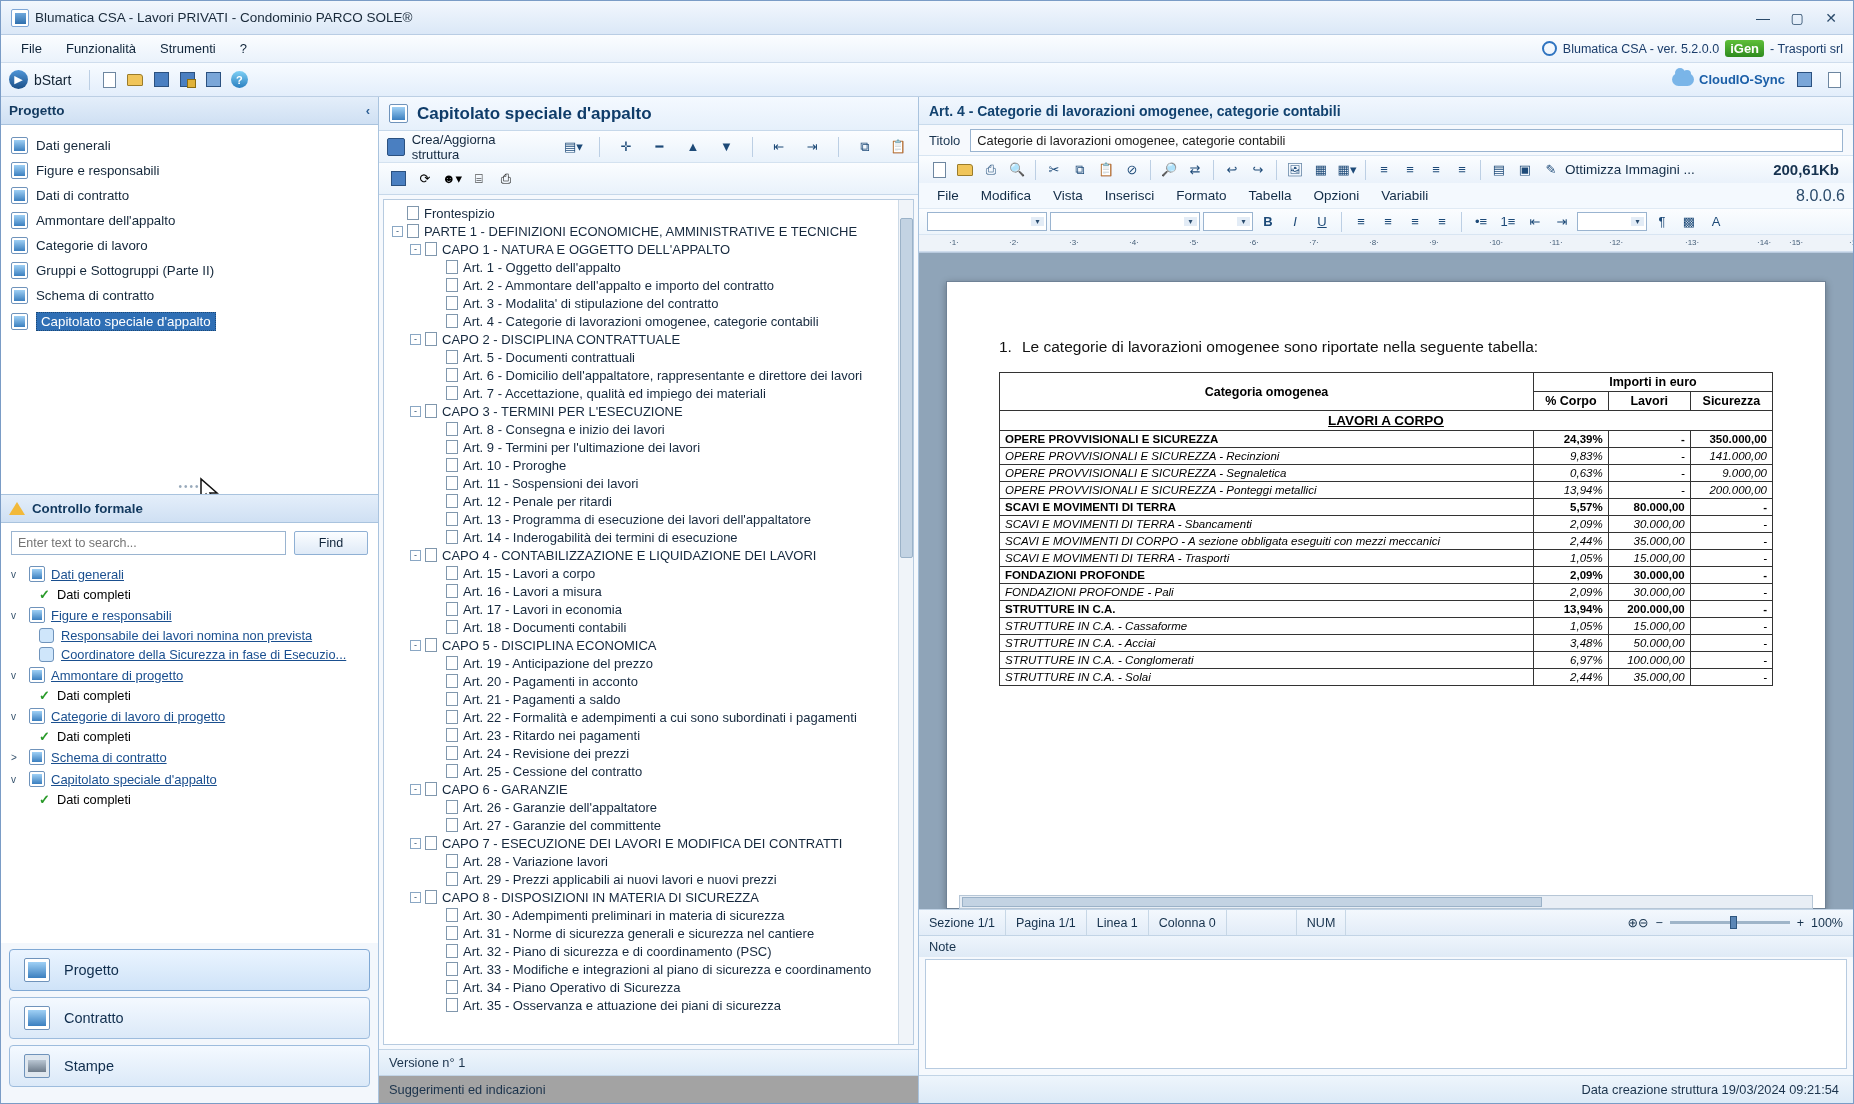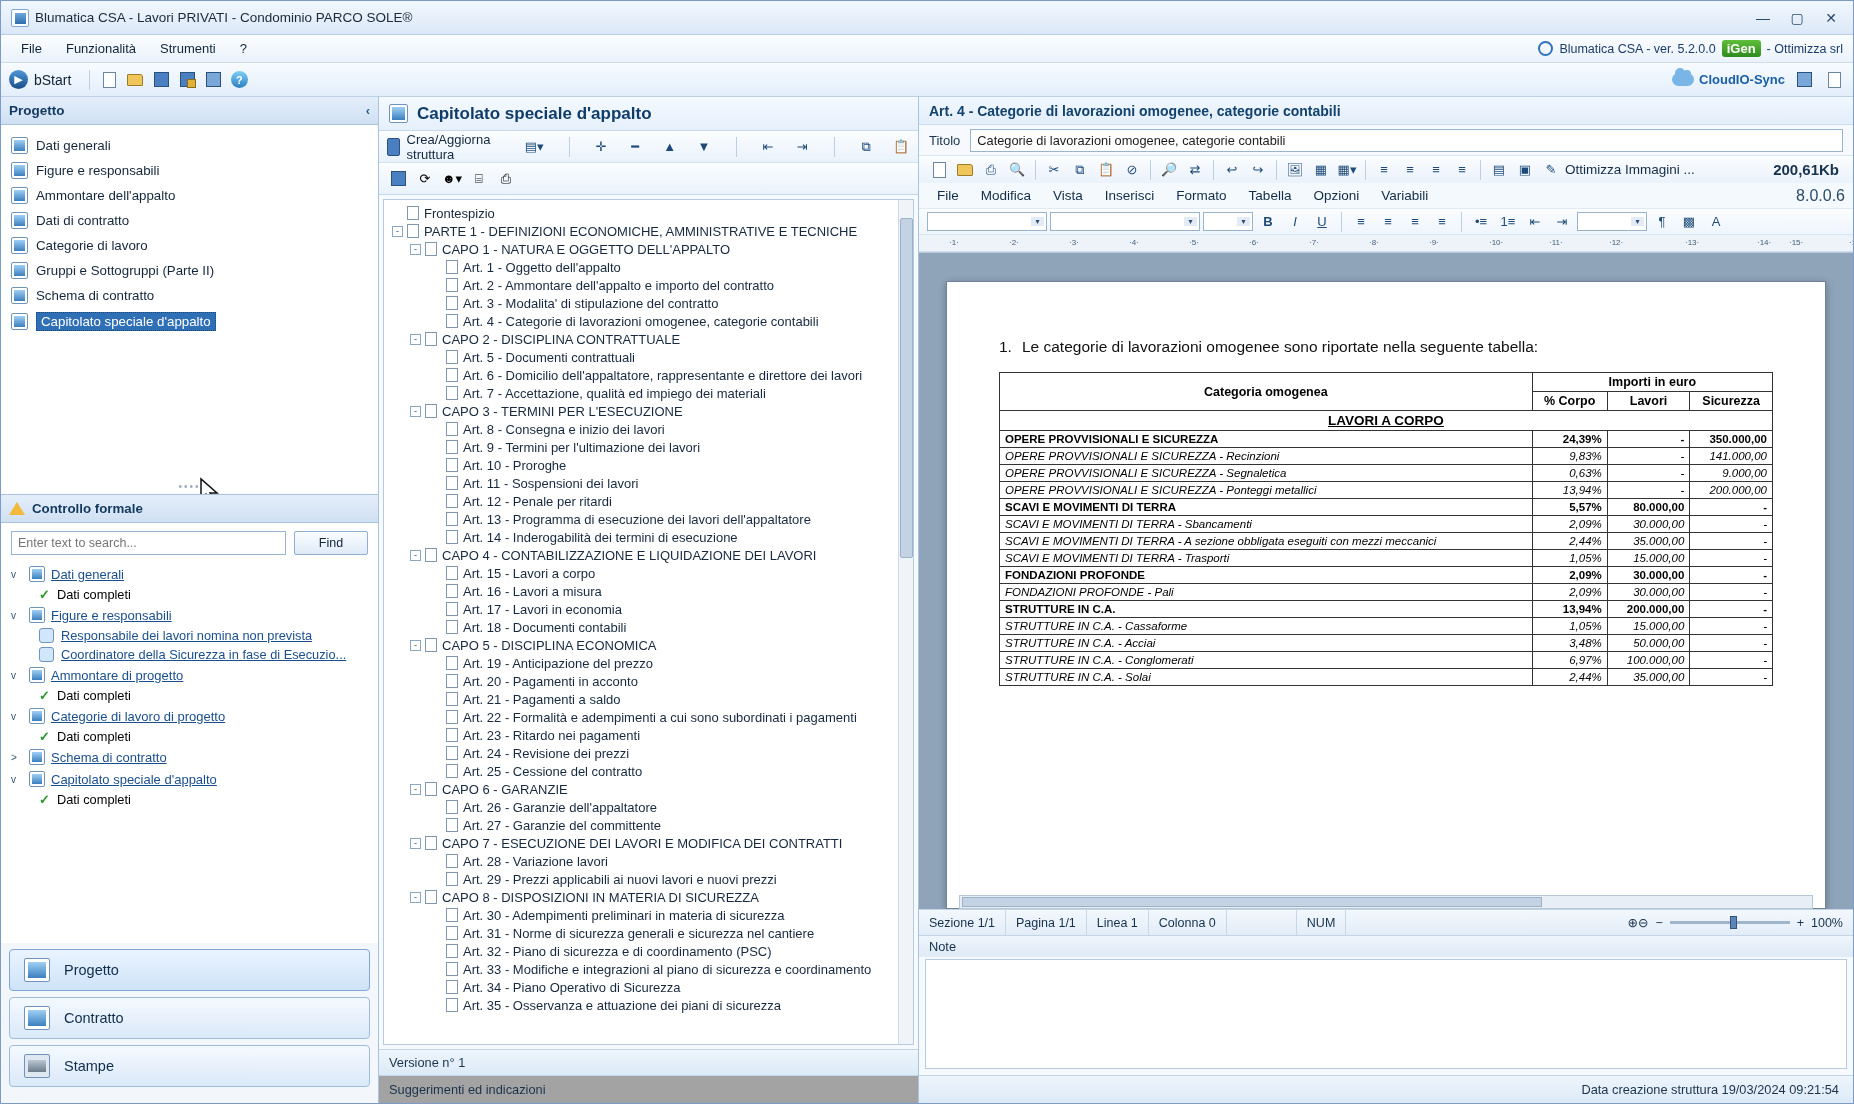--- a/index.html
+++ b/index.html
@@ -214,21 +214,21 @@
     height: 34px; flex: 0 0 34px; display: flex; align-items: center; gap: 9px;
     padding: 0 10px; background: linear-gradient(#f4f9ff,#e6f0fb);
     border-bottom: 1px solid #c6d8ea;
   }
   .doc-head .ico {
     width: 19px; height: 19px; border: 1px solid #6f93bb; background: #fff; border-radius: 2px; position: relative;
   }
   .doc-head .ico:after { content:""; position:absolute; inset:2px; background: linear-gradient(#9fd0f5,#3b7fbf);}
   .doc-head h1 { margin: 0; font-size: 17px; font-weight: bold; color: #0f3c69; }
   .c-tb {
-    height: 32px; flex: 0 0 32px; display: flex; align-items: center; gap: 21px;
+    height: 32px; flex: 0 0 32px; display: flex; align-items: center; gap: 10px;
     padding: 0 8px; background: linear-gradient(#fbfdff,#e9f2fb);
     border-bottom: 1px solid #d4e2f0;
     font-size: 13px; color: #13283f;
   }
   .c-tb .crea { display: flex; align-items: center; gap: 7px; padding-right: 8px;}
   .c-tb .crea .gico { width: 18px; height: 18px; background: #4a7fc1; border: 1px solid #2b5180; border-radius: 2px;}
   .mini {
     width: 24px; height: 22px; display: flex; align-items: center; justify-content: center;
     border-radius: 2px; font-size: 13px; color: #1d4a78;
   }
@@ -368,21 +368,21 @@
 
   <div class="menubar">
     <div class="mi">File</div>
     <div class="mi">Funzionalità</div>
     <div class="mi">Strumenti</div>
     <div class="mi">?</div>
     <div class="brand-right">
       <div class="globe"></div>
       <span>Blumatica CSA - ver. 5.2.0.0</span>
       <span class="igen">iGen</span>
-      <span>- Ottimizza srl</span>
+      <span>- Trasporti srl</span>
     </div>
   </div>
 
   <div class="toolbar">
     <div class="bstart">
       <span class="circ">▶</span>
       <span>bStart</span>
     </div>
     <div class="tb-sep"></div>
     <div class="ticon">
@@ -429,25 +429,25 @@
         <div class="tnode">
           <span class="ico"></span>
           <span class="lbl">Dati generali</span>
         </div>
         <div class="tnode">
           <span class="ico"></span>
           <span class="lbl">Figure e responsabili</span>
         </div>
         <div class="tnode">
           <span class="ico"></span>
-          <span class="lbl">Ammontare dell'appalto</span>
+          <span class="lbl">Dati di contratto</span>
         </div>
         <div class="tnode">
           <span class="ico"></span>
-          <span class="lbl">Dati di contratto</span>
+          <span class="lbl">Ammontare dell'appalto</span>
         </div>
         <div class="tnode">
           <span class="ico"></span>
           <span class="lbl">Categorie di lavoro</span>
         </div>
         <div class="tnode">
           <span class="ico"></span>
           <span class="lbl">Gruppi e Sottogruppi (Parte II)</span>
         </div>
         <div class="tnode">
@@ -965,21 +965,21 @@
                   <td class="c-num grp">80.000,00</td>
                   <td class="c-num grp">-</td>
                 </tr>
               <tr>
                   <td class="c-lab sub">SCAVI E MOVIMENTI DI TERRA - Sbancamenti</td>
                   <td class="c-num sub">2,09%</td>
                   <td class="c-num sub">30.000,00</td>
                   <td class="c-num sub">-</td>
                 </tr>
               <tr>
-                  <td class="c-lab sub">SCAVI E MOVIMENTI DI TERRA - A sezione obbligata eseguiti con mezzi meccanici</td>
+                  <td class="c-lab sub">SCAVI E MOVIMENTI DI CORPO - A sezione obbligata eseguiti con mezzi meccanici</td>
                   <td class="c-num sub">2,44%</td>
                   <td class="c-num sub">35.000,00</td>
                   <td class="c-num sub">-</td>
                 </tr>
               <tr>
                   <td class="c-lab sub">SCAVI E MOVIMENTI DI TERRA - Trasporti</td>
                   <td class="c-num sub">1,05%</td>
                   <td class="c-num sub">15.000,00</td>
                   <td class="c-num sub">-</td>
                 </tr>

